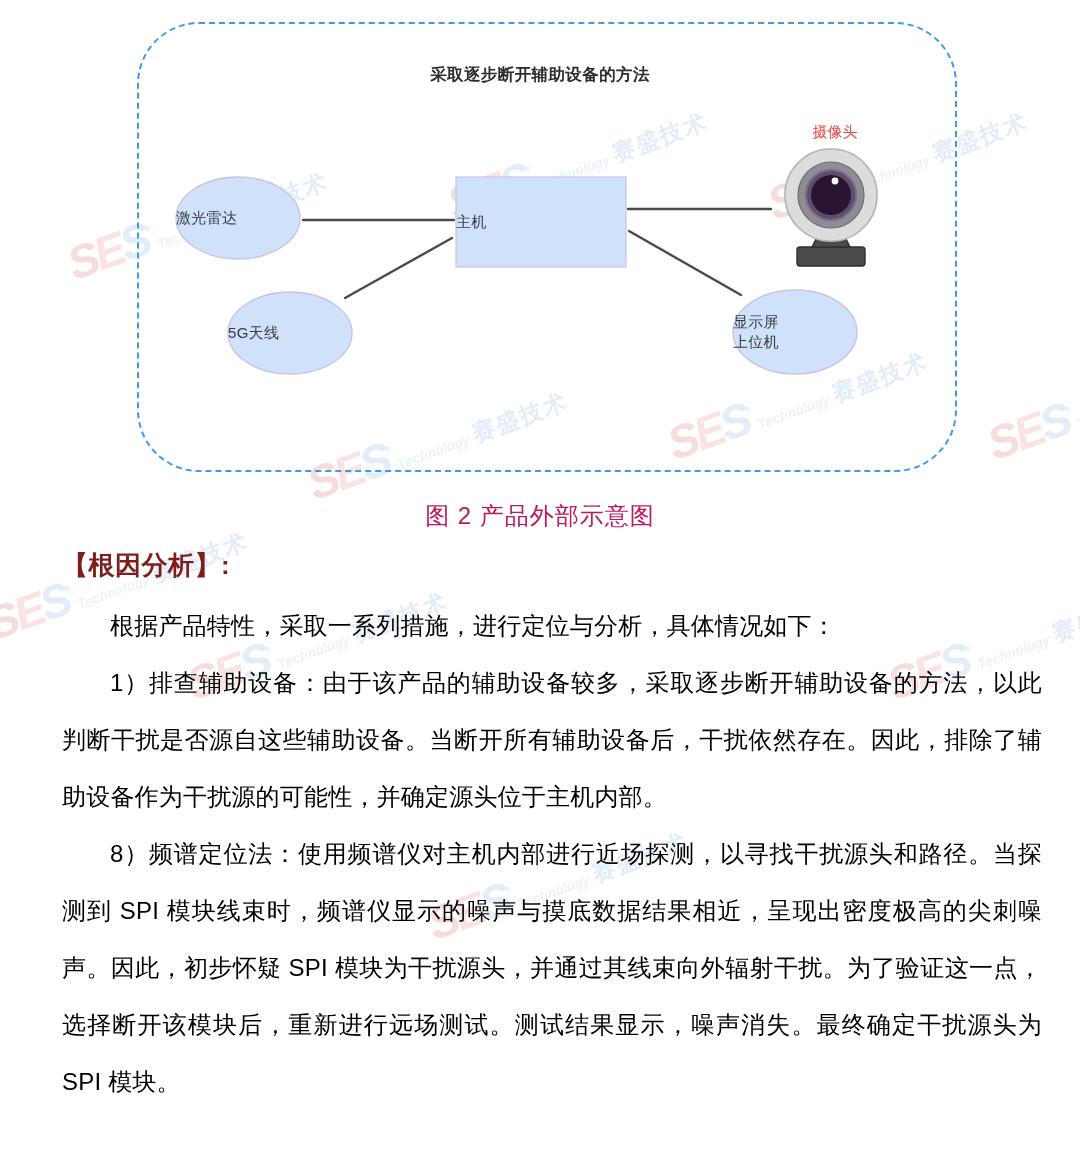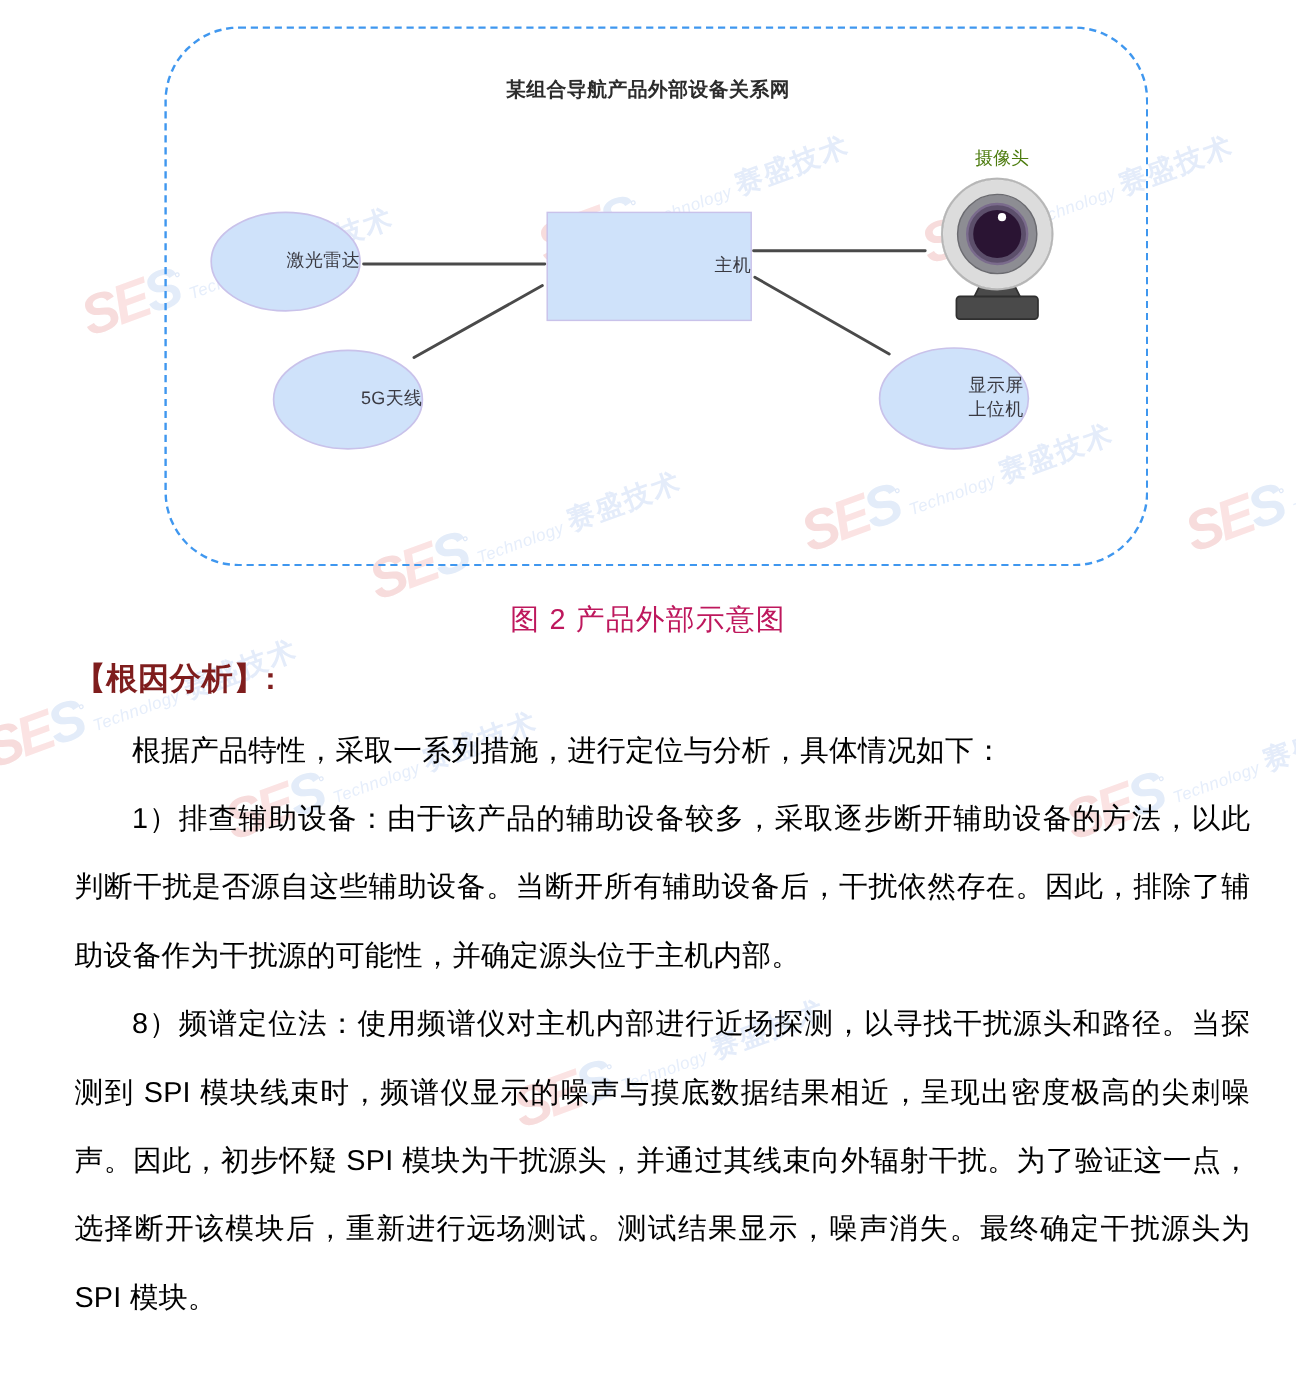--- a/index.html
+++ b/index.html
@@ -94,36 +94,36 @@
     letter-spacing: 0.4px;
   }
   #diagram-svg {
     position: absolute;
     left: 0; top: 0;
     width: 1080px;
     height: 485px;
   }
   .node-label {
     position: absolute;
-    text-align: right;
+    text-align: left;
     font-size: 15px;
     color: #3a3a42;
     font-weight: 500;
     line-height: 1.35;
     letter-spacing: 0.3px;
     pointer-events: none;
   }
   #camera-label {
     position: absolute;
     left: 760px;
     top: 123px;
     width: 150px;
     text-align: center;
     font-size: 15px;
-    color: #4d7c0f;
+    color: #ef4444;
     font-weight: 500;
   }
 
   
   #figure-caption {
     position: absolute;
     left: 0;
     top: 500px;
     width: 1080px;
     text-align: center;
@@ -174,21 +174,21 @@
     <div class="wm" style="left: 420px; top: 900px;"><span class="wm-logo"><span class="wm-s1">S</span><span class="wm-e">E</span><span class="wm-s2">S</span><span class="wm-sup">°</span></span><span class="wm-tech">Technology</span><span class="wm-cn">赛盛技术</span></div>
     <div class="wm" style="left: 60px; top: 240px;"><span class="wm-logo"><span class="wm-s1">S</span><span class="wm-e">E</span><span class="wm-s2">S</span><span class="wm-sup">°</span></span><span class="wm-tech">Technology</span><span class="wm-cn">赛盛技术</span></div>
     <div class="wm" style="left: -20px; top: 600px;"><span class="wm-logo"><span class="wm-s1">S</span><span class="wm-e">E</span><span class="wm-s2">S</span><span class="wm-sup">°</span></span><span class="wm-tech">Technology</span><span class="wm-cn">赛盛技术</span></div>
     <div class="wm" style="left: 300px; top: 460px;"><span class="wm-logo"><span class="wm-s1">S</span><span class="wm-e">E</span><span class="wm-s2">S</span><span class="wm-sup">°</span></span><span class="wm-tech">Technology</span><span class="wm-cn">赛盛技术</span></div>
   </div>
 
 <div id="diagram-figure">
 
   <div id="diagram-frame"></div>
 
-  <div id="diagram-title">某组合导航产品外部设备关系网</div>
+  <div id="diagram-title">采取逐步断开辅助设备的方法</div>
 
   <svg id="diagram-svg" viewBox="0 0 1080 485" xmlns="http://www.w3.org/2000/svg">
 
     <g stroke="#4a4a4a" stroke-width="2.4" stroke-linecap="round" fill="none">
       <line x1="303" y1="220" x2="454" y2="220"></line>
       <line x1="345" y1="298" x2="452" y2="238"></line>
       <line x1="628" y1="209" x2="771" y2="209"></line>
       <line x1="629" y1="231" x2="741" y2="295"></line>
     </g>
 

